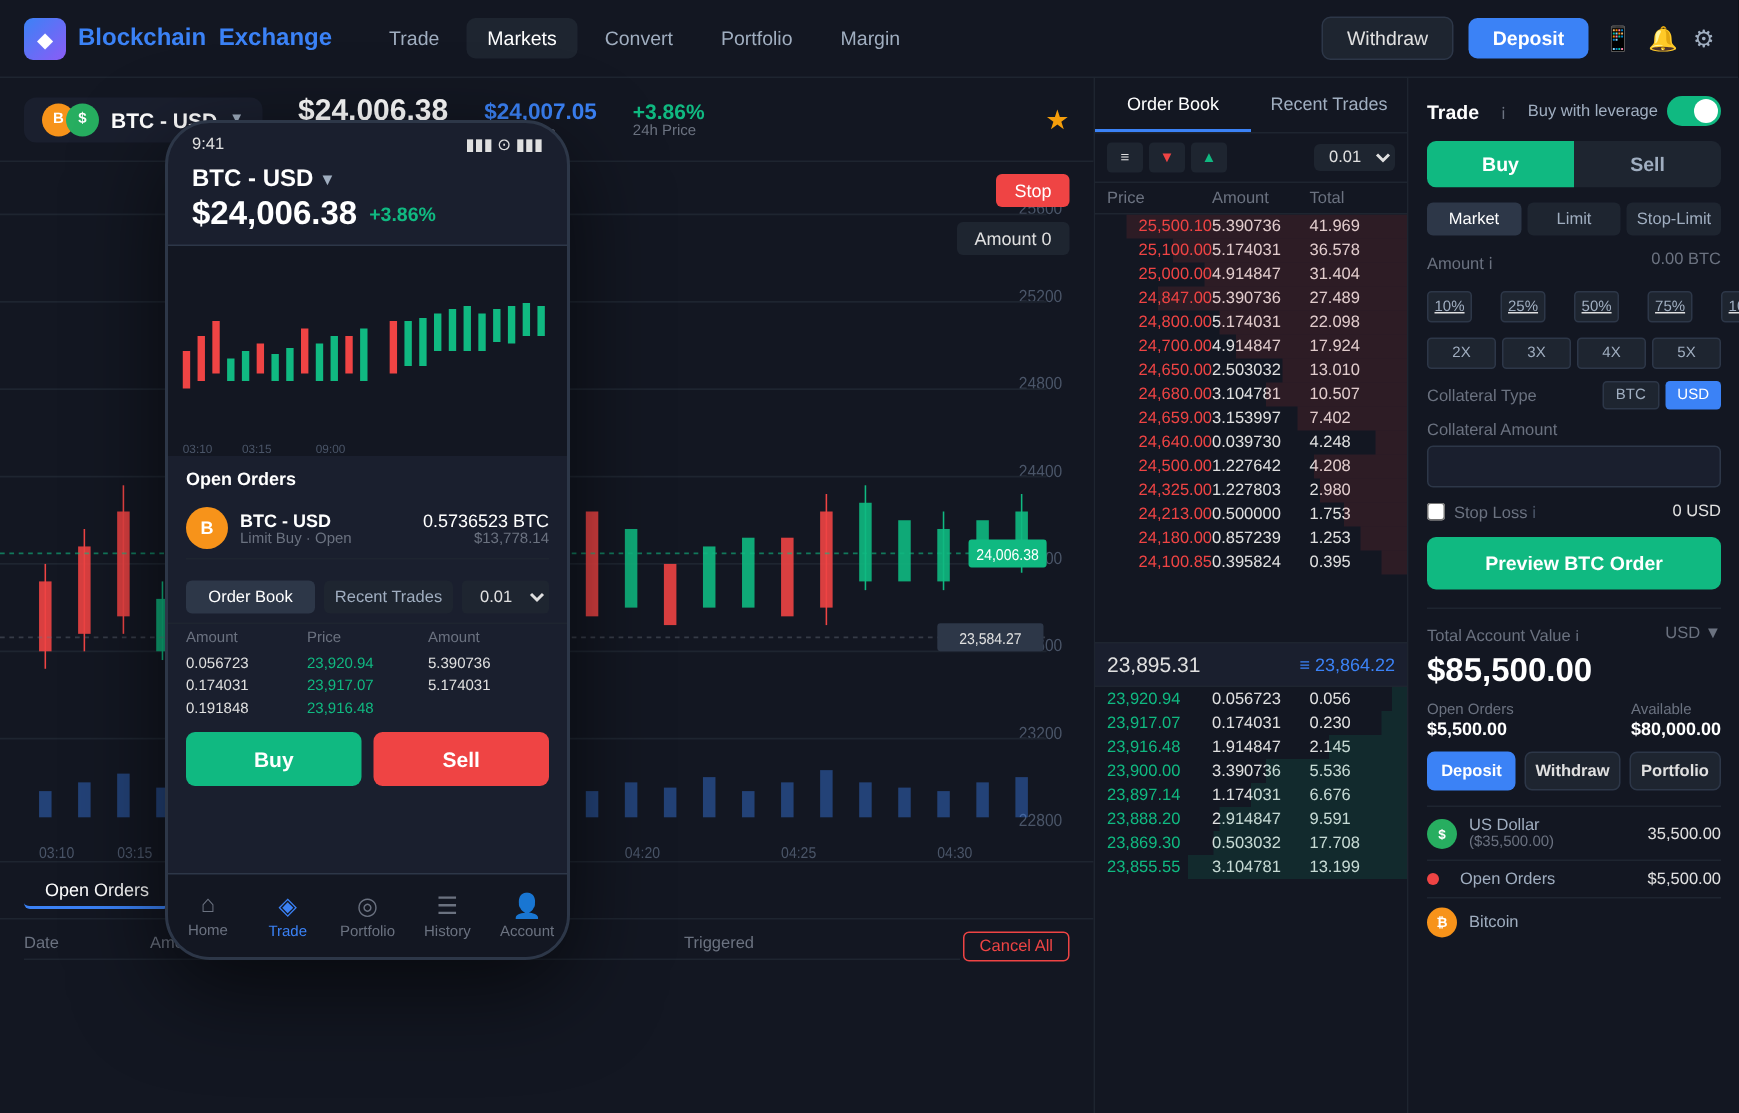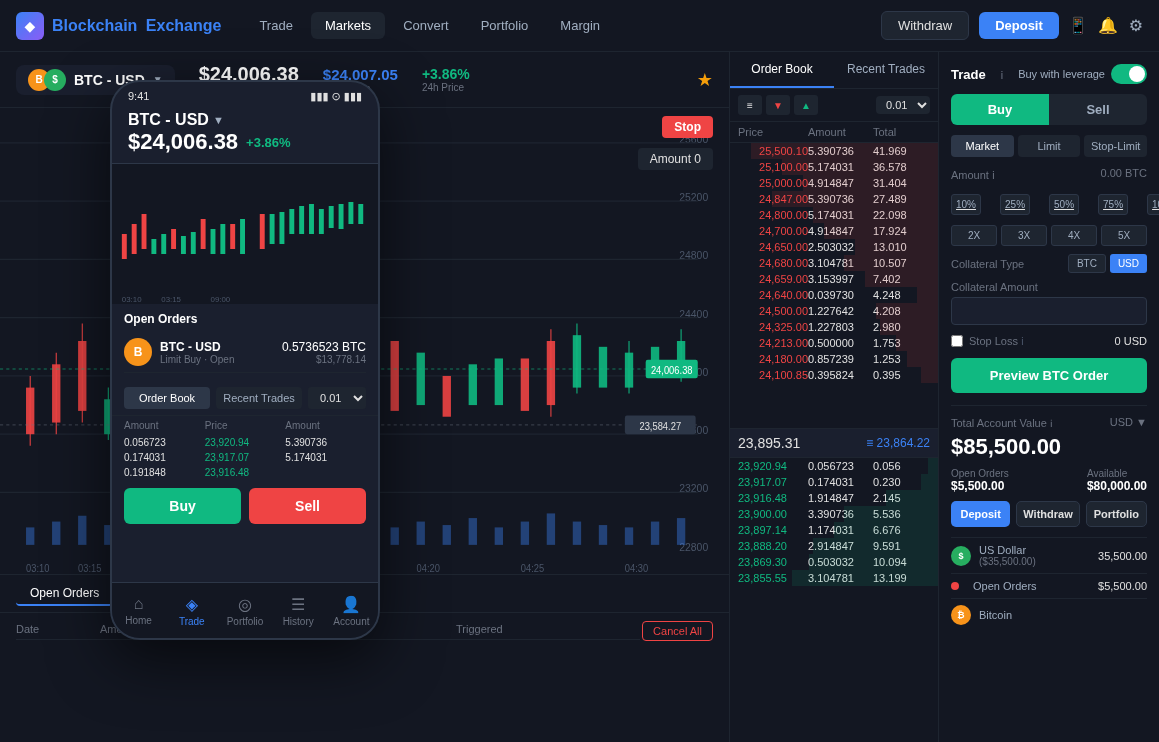--- a/index.html
+++ b/index.html
@@ -462,21 +462,21 @@
     
     .stop-badge {
       position: absolute;
       right: 16px;
       top: 8px;
       background: #ef4444;
       color: #fff;
       padding: 4px 12px;
       border-radius: 4px;
       font-size: 12px;
-      font-weight: 700;
+      font-weight: 400;
       cursor: pointer;
     }
     .amount-badge {
       position: absolute;
       right: 16px;
       top: 38px;
       background: #1e2530;
       color: #e0e0e0;
       padding: 4px 12px;
       border-radius: 4px;
@@ -830,21 +830,21 @@
   </div>
         <div class="ob-row">
     <span class="ob-price-green">23,888.20</span>
     <span>2.914847</span>
     <span>9.591</span>
     <div class="ob-depth-bar ob-depth-green" style="width:60%"></div>
   </div>
         <div class="ob-row">
     <span class="ob-price-green">23,869.30</span>
     <span>0.503032</span>
-    <span>10.094</span>
+    <span>17.708</span>
     <div class="ob-depth-bar ob-depth-green" style="width:62%"></div>
   </div>
         <div class="ob-row">
     <span class="ob-price-green">23,855.55</span>
     <span>3.104781</span>
     <span>13.199</span>
     <div class="ob-depth-bar ob-depth-green" style="width:70%"></div>
   </div>
       </div>
   </div>

